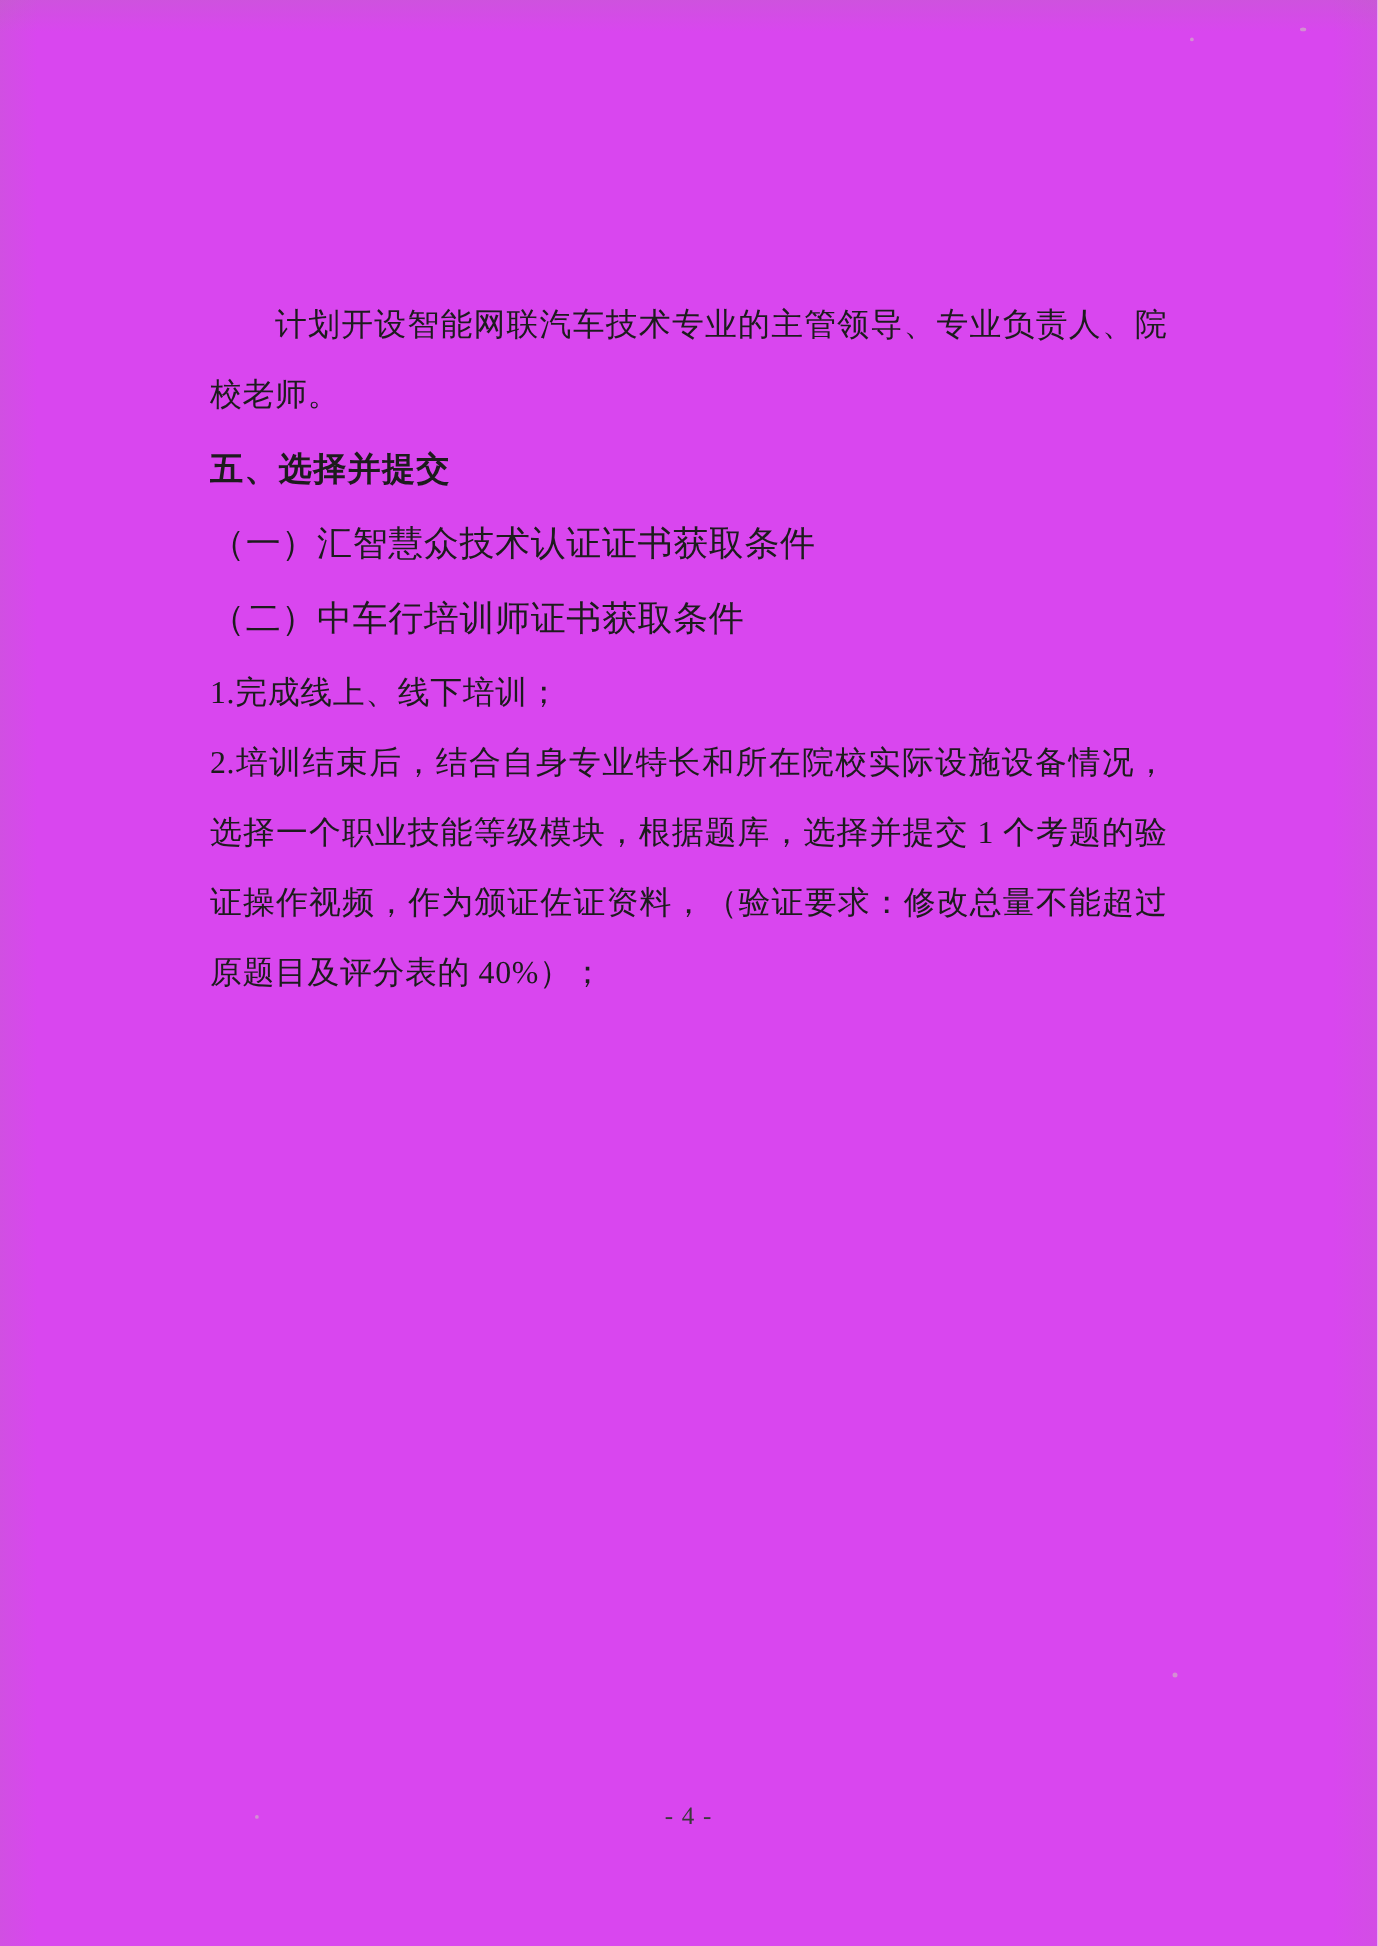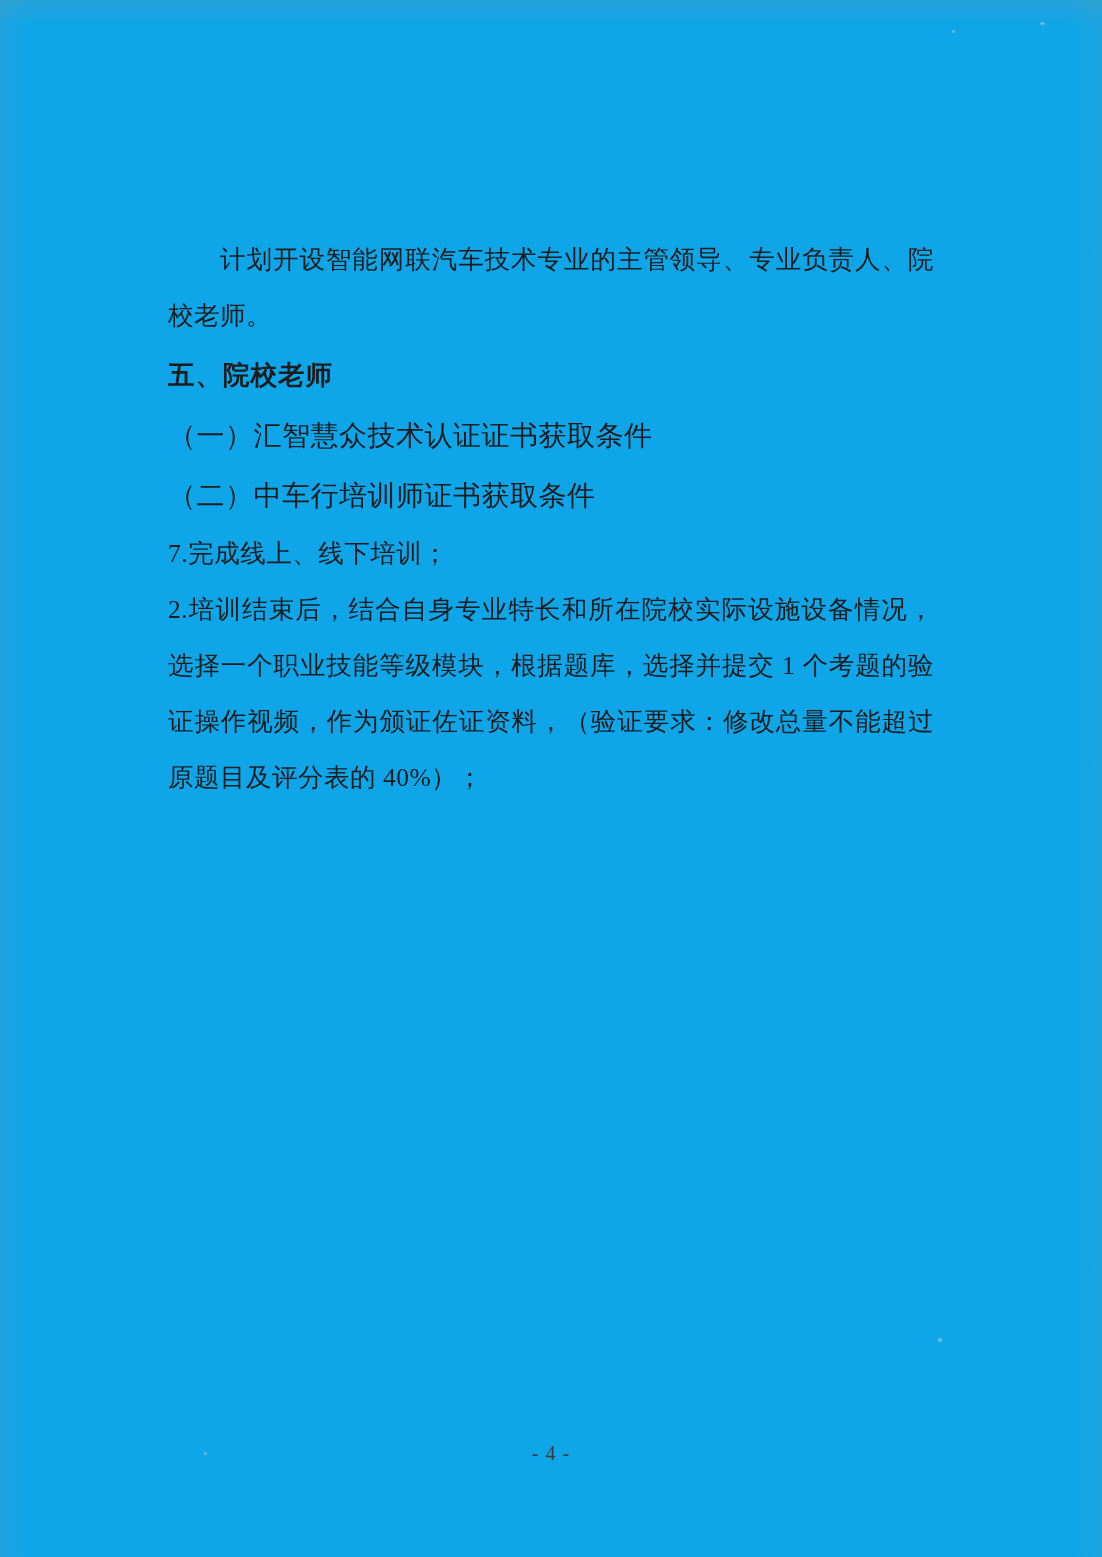--- a/index.html
+++ b/index.html
@@ -11,21 +11,21 @@
     width: 1102px;
     height: 1557px;
     position: relative;
     font-family: "Liberation Serif", serif;
     color: #1a1a1a;
     overflow: hidden;
   }
   .page {
     position: absolute;
     inset: 0;
-    background: #0ea5e9;
+    background: #d946ef;
   }
   .page-inner {
     position: absolute;
     left: 168px;
     top: 0;
     width: 766px;
     height: 100%;
   }
   .doc-body {
     position: absolute;
@@ -113,31 +113,31 @@
   <div class="speck" style="left:1040px; top:22px; width:5px; height:3px;"></div>
   <div class="speck" style="left:952px; top:30px; width:3px; height:3px;"></div>
   <div class="speck" style="left:938px; top:1338px; width:4px; height:4px;"></div>
   <div class="speck" style="left:204px; top:1452px; width:3px; height:3px;"></div>
 
   <div class="page-inner">
     <div class="doc-body">
 
       <p class="indent blk">计划开设智能网联汽车技术专业的主管领导、专业负责人、院校老师。</p>
 
-      <p class="heading blk">五、院校老师</p>
+      <p class="heading blk">五、选择并提交</p>
 
       <p class="subhead blk">（一）汇智慧众技术认证证书获取条件</p>
 
 
       <p class="subhead blk">（二）中车行培训师证书获取条件</p>
 
 
 
 
-      <p class="blk">7.完成线上、线下培训；</p>
+      <p class="blk">1.完成线上、线下培训；</p>
 
       <p class="blk">2.培训结束后，结合自身专业特长和所在院校实际设施设备情况，选择一个职业技能等级模块，根据题库，选择并提交 1 个考题的验证操作视频，作为颁证佐证资料，（验证要求：修改总量不能超过原题目及评分表的 40%）；</p>
 
     </div>
 
     <div class="page-number">- 4 -</div>
   </div>
 </div>
 
 </body></html>

